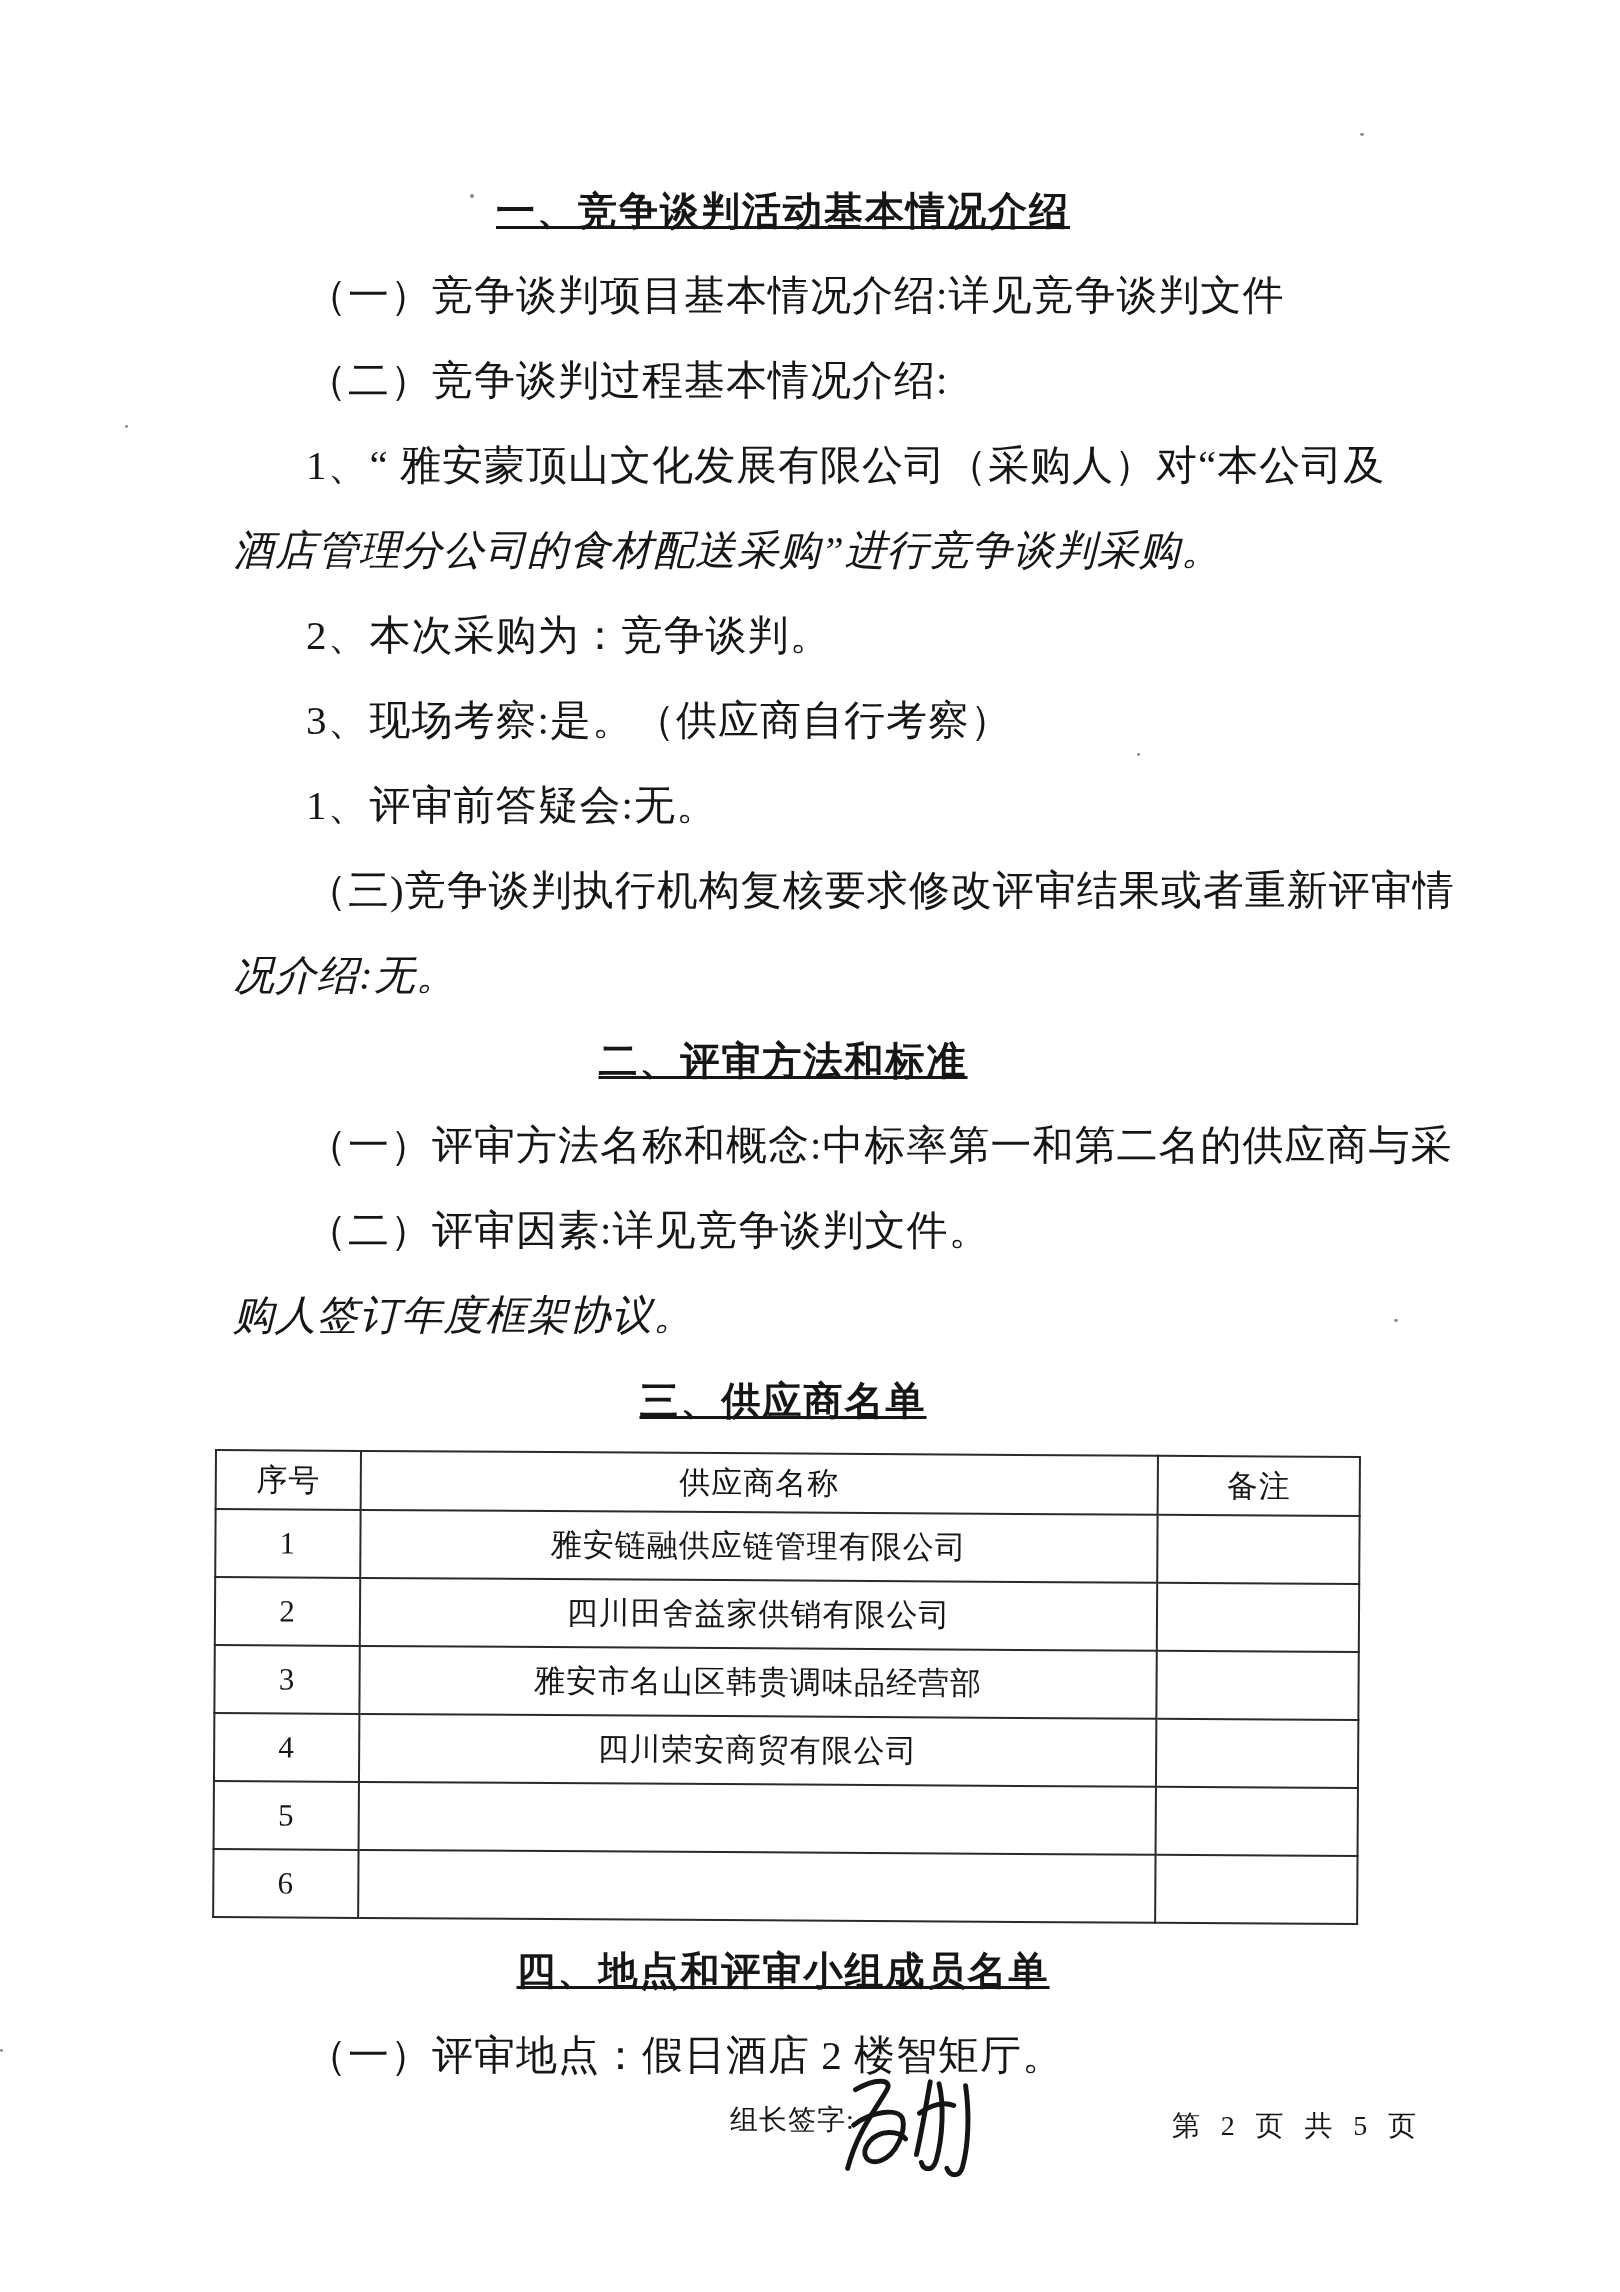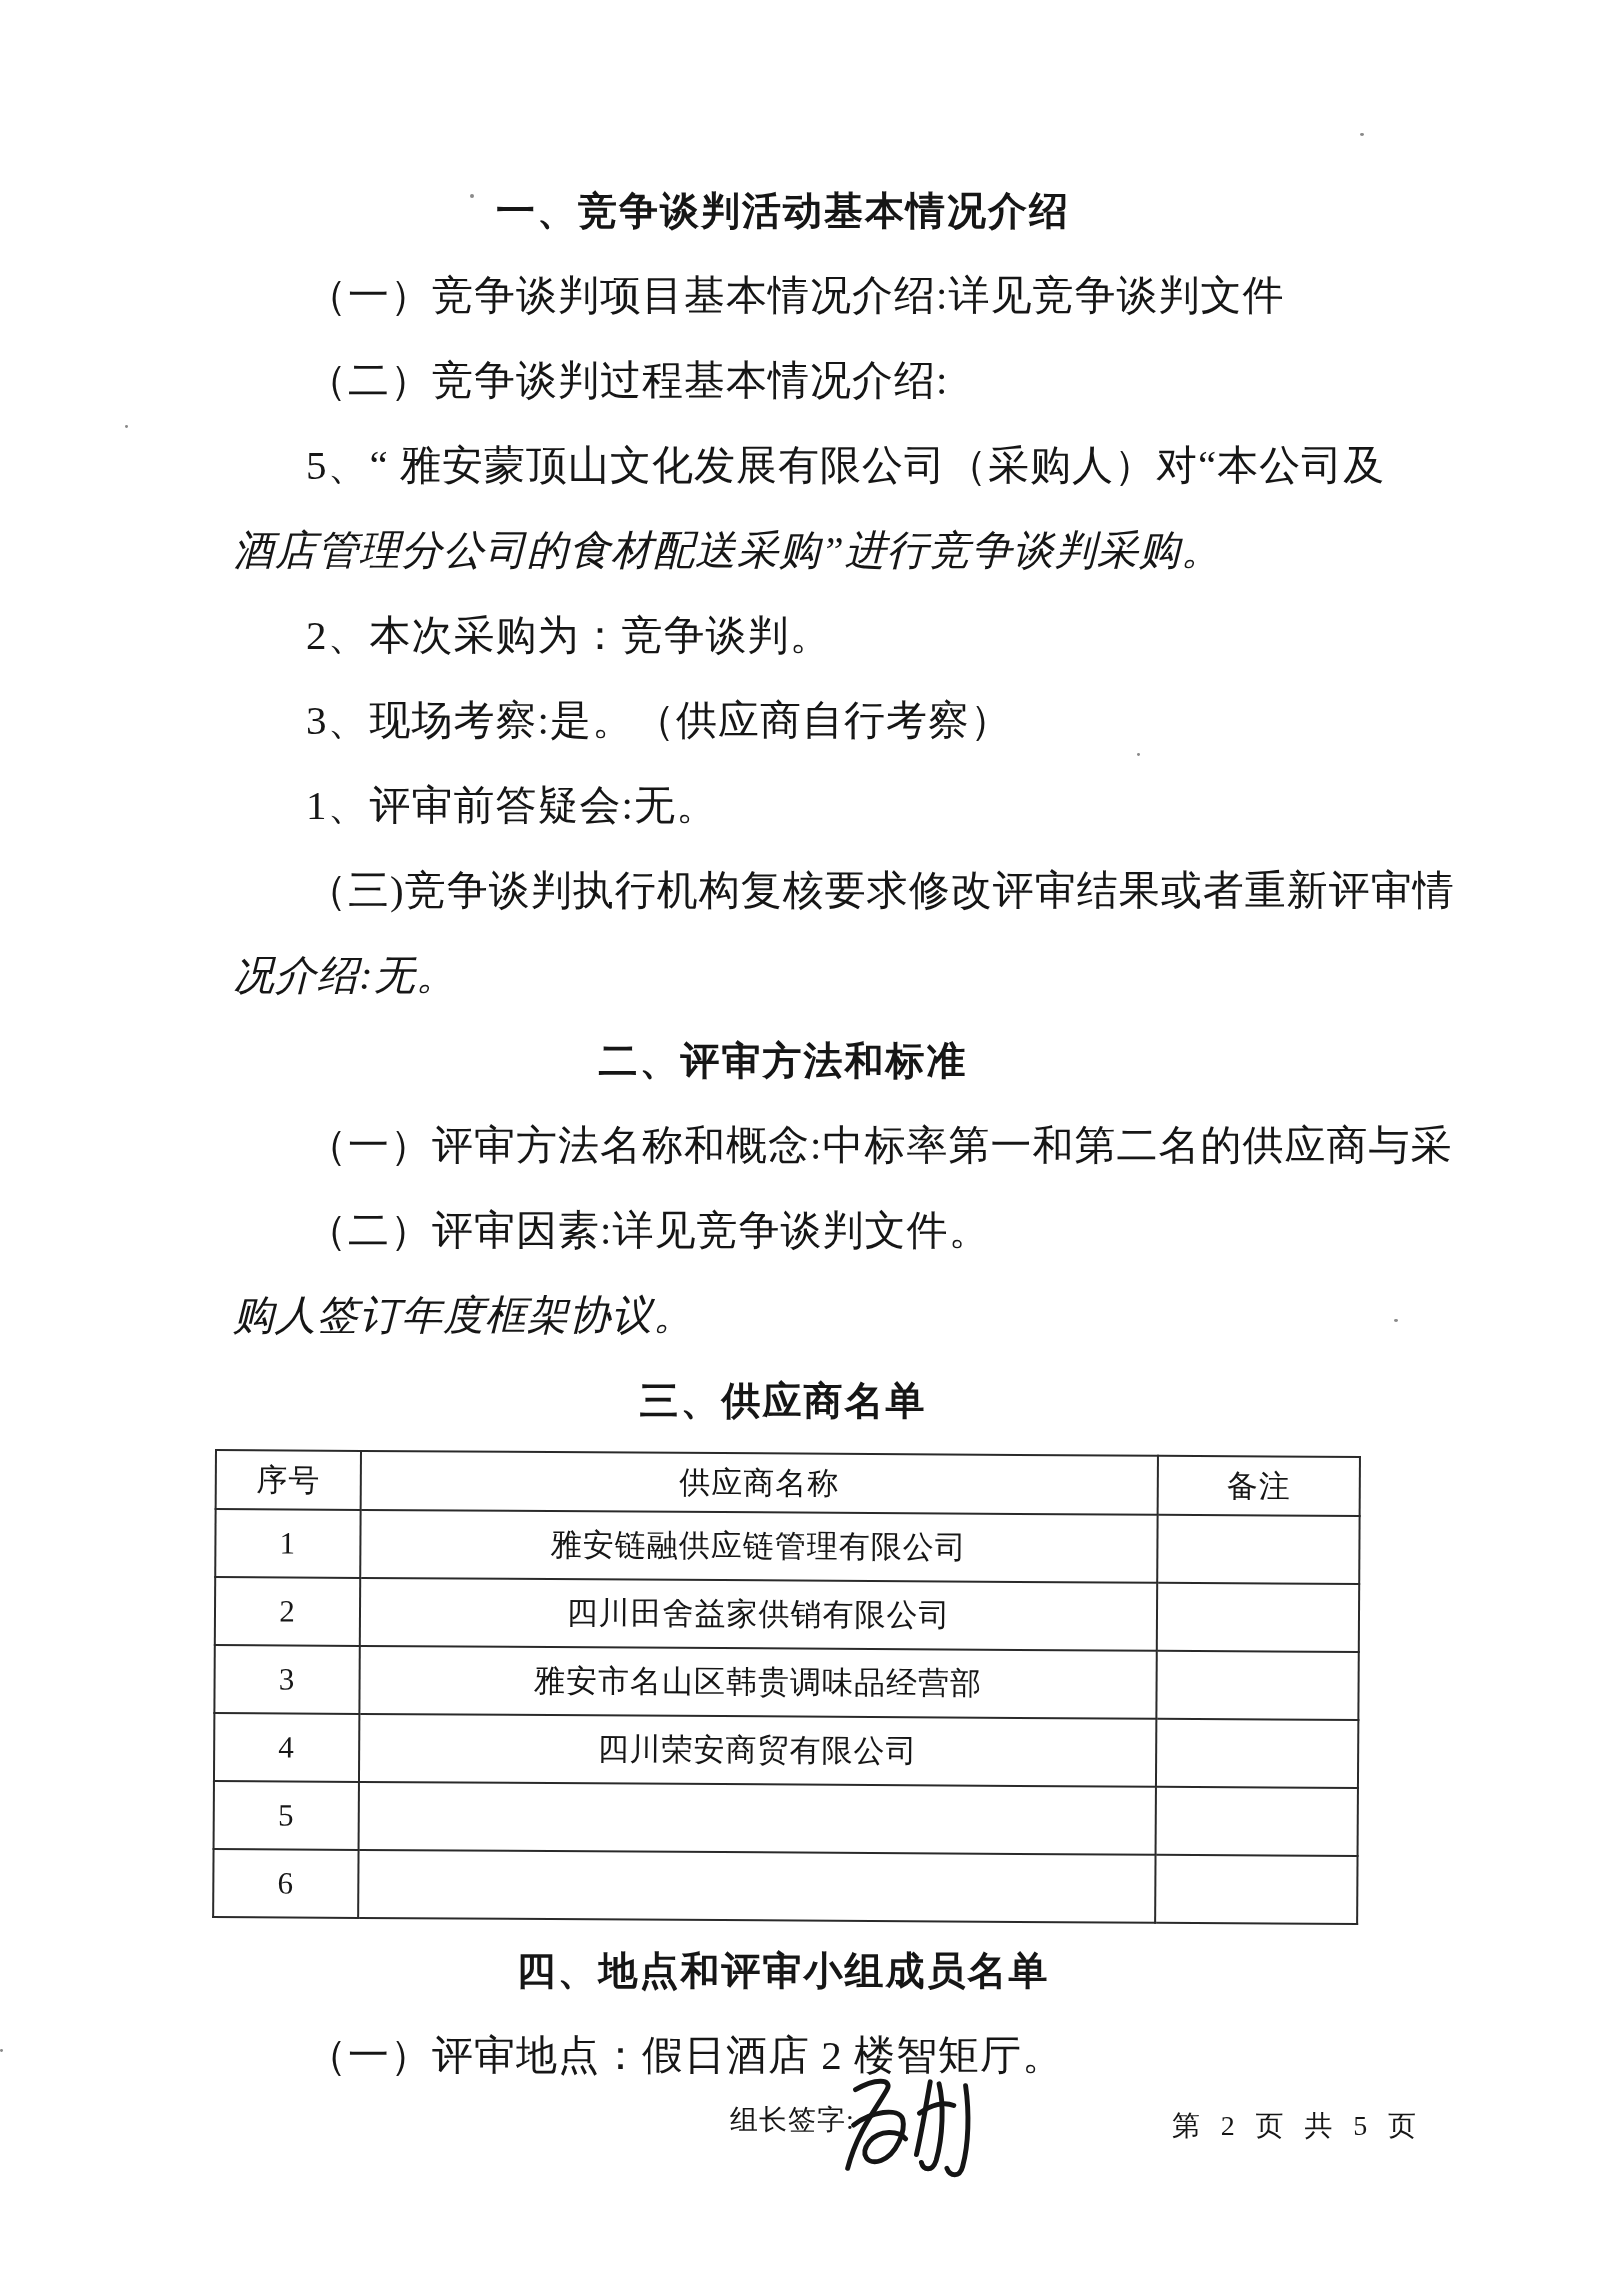--- a/index.html
+++ b/index.html
@@ -17,21 +17,21 @@
   .line{
     height:85px;line-height:85px;
     font-size:41px;letter-spacing:1px;
     white-space:nowrap;
   }
   .line.pf{ text-indent:73px; }   
   .line.pc{ text-indent:0;font-style:italic; }      
   .line.h{
     font-family:"Liberation Sans","DejaVu Sans",sans-serif;
     font-weight:bold;font-size:39px;letter-spacing:2px;
-    text-align:center;margin-left:41px;text-indent:0;
+    text-align:center;margin-left:41px;text-indent:0;text-decoration:underline;
   }
   table.suppliers{
     border-collapse:collapse;table-layout:fixed;
     width:1144px;margin-left:-17.6px;margin-top:5.9px;
     transform:rotate(0.35deg);transform-origin:left top;
   }
   table.suppliers th, table.suppliers td{
     border:2px solid #2a2a2a;
     font-weight:normal;
     font-size:31px;letter-spacing:1px;
@@ -48,21 +48,21 @@
 </style>
 </head>
 <body>
 
 <div class="doc">
 
   <div>
       <div class="line h">一、竞争谈判活动基本情况介绍</div>
       <div class="line pf">（一）竞争谈判项目基本情况介绍:详见竞争谈判文件</div>
       <div class="line pf">（二）竞争谈判过程基本情况介绍:</div>
-      <div class="line pf">5、“ 雅安蒙顶山文化发展有限公司（采购人）对“本公司及</div>
+      <div class="line pf">1、“ 雅安蒙顶山文化发展有限公司（采购人）对“本公司及</div>
       <div class="line pc">酒店管理分公司的食材配送采购”进行竞争谈判采购。</div>
       <div class="line pf">2、本次采购为：竞争谈判。</div>
       <div class="line pf">3、现场考察:是。（供应商自行考察）</div>
       <div class="line pf">1、评审前答疑会:无。</div>
       <div class="line pf">（三)竞争谈判执行机构复核要求修改评审结果或者重新评审情</div>
       <div class="line pc">况介绍:无。</div>
       <div class="line h">二、评审方法和标准</div>
       <div class="line pf">（一）评审方法名称和概念:中标率第一和第二名的供应商与采</div>
       <div class="line pf">（二）评审因素:详见竞争谈判文件。</div>
       <div class="line pc">购人签订年度框架协议。</div>

